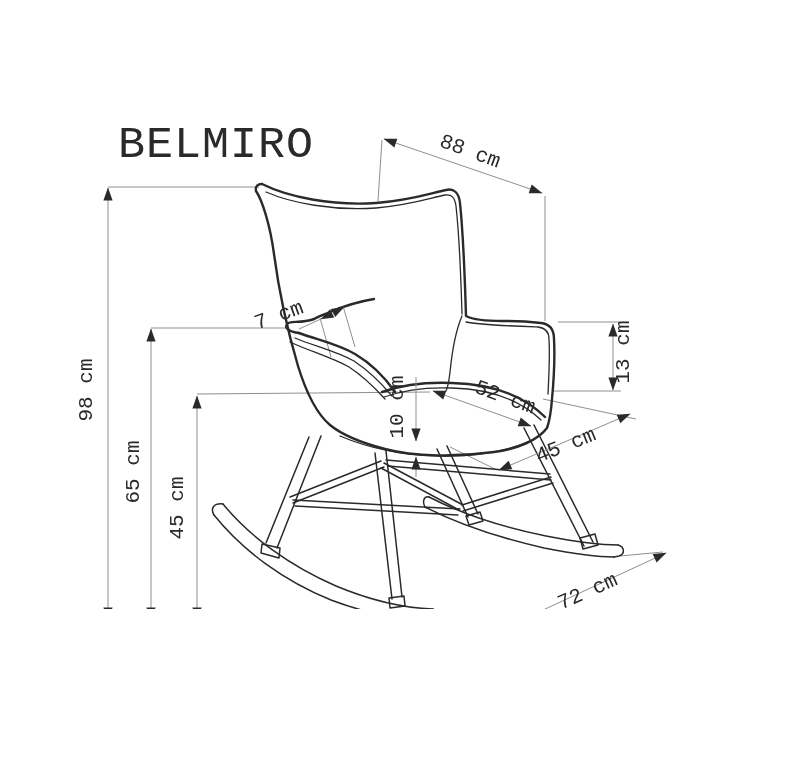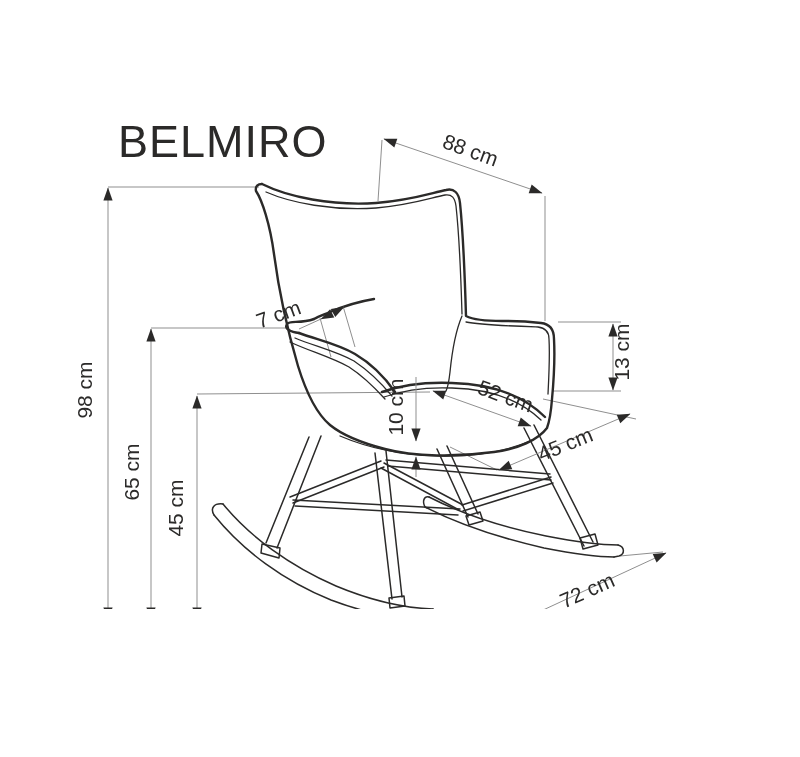--- a/index.html
+++ b/index.html
@@ -4,21 +4,21 @@
 <style>
   :root{
     --line:#2b2a29;
     --dim:#8f8f8f;
     --text:#2b2a29;
     --bg:#ffffff;
   }
   html,body{margin:0;padding:0;background:var(--bg);}
   .stage{
     width:800px;height:609px;background:var(--bg);
-    font-family:Liberation Sans, sans-serif;
+    font-family:Liberation Mono, monospace;
     position:relative;overflow:hidden;
   }
   svg{display:block;}
   .chair-stroke{stroke:var(--line);fill:none;stroke-linecap:round;stroke-linejoin:round;}
   .main{stroke-width:2.4;}
   .seam{stroke-width:1.3;}
   .bar{stroke-width:1.5;}
   .ext{stroke:var(--dim);stroke-width:1;fill:none;}
   .dimline{stroke:var(--dim);stroke-width:1;fill:none;}
   .dim-label{fill:var(--text);font-size:21px;}

